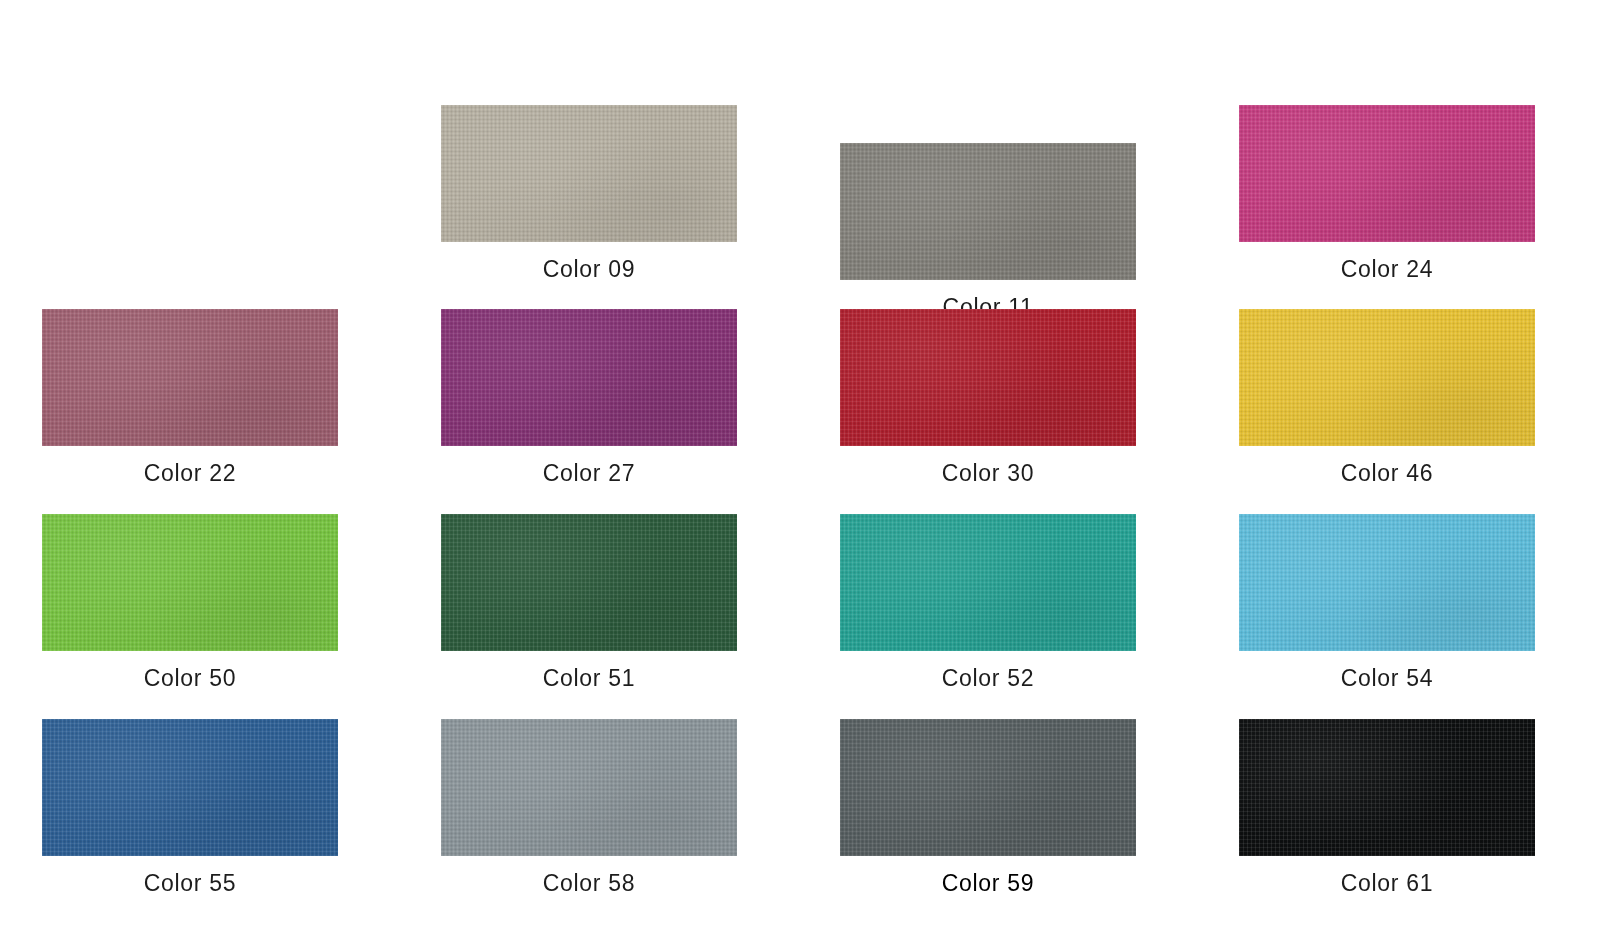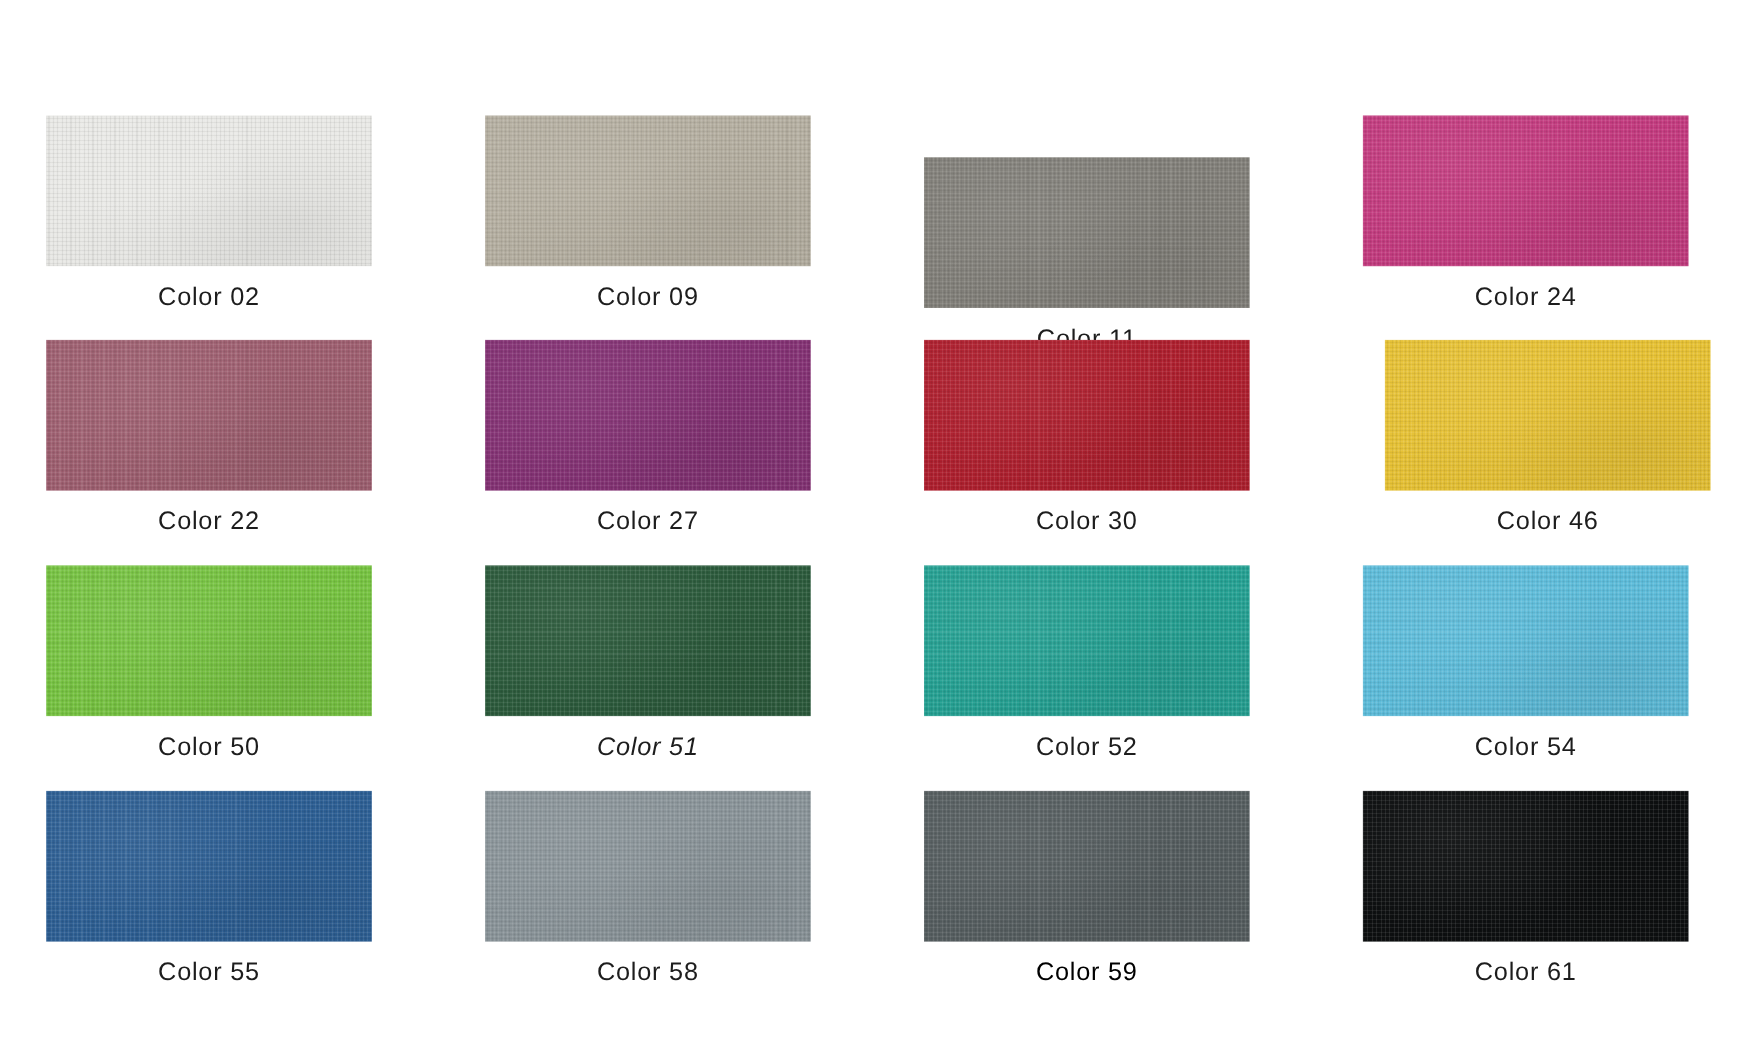--- a/index.html
+++ b/index.html
@@ -95,24 +95,20 @@
     font-weight: 300;
     letter-spacing: 0.7px;
     color: #1d1d1d;
     white-space: nowrap;
   }
 </style>
 </head>
 <body>
 
 <div id="swatch-sheet" style="background: rgb(255, 255, 255);">
-    <div class="swatch-cell" style="left: 42px; top: 105px; width: 296px;">
-      <div class="chip pale" style="width: 296px; height: 137px; background-color: rgb(233, 233, 230);"></div>
-      <div class="chip-label" style="color: rgb(29, 29, 29);">Color 02</div>
-    </div>
     <div class="swatch-cell" style="left: 441px; top: 105px; width: 296px;">
       <div class="chip" style="width: 296px; height: 137px; background-color: rgb(181, 175, 161);"></div>
       <div class="chip-label" style="color: rgb(29, 29, 29);">Color 09</div>
     </div>
     <div class="swatch-cell" style="left: 840px; top: 105px; width: 296px; margin-top: 38px;">
       <div class="chip" style="width: 296px; height: 137px; background-color: rgb(130, 128, 122);"></div>
       <div class="chip-label" style="color: rgb(29, 29, 29);">Color 11</div>
     </div>
     <div class="swatch-cell" style="left: 1239px; top: 105px; width: 296px;">
       <div class="chip" style="width: 296px; height: 137px; background-color: rgb(195, 59, 127);"></div>
@@ -123,29 +119,29 @@
       <div class="chip-label" style="color: rgb(29, 29, 29);">Color 22</div>
     </div>
     <div class="swatch-cell" style="left: 441px; top: 309px; width: 284px;">
       <div class="chip" style="width: 296px; height: 137px; background-color: rgb(132, 50, 116);"></div>
       <div class="chip-label" style="color: rgb(29, 29, 29);">Color 27</div>
     </div>
     <div class="swatch-cell" style="left: 840px; top: 309px; width: 296px;">
       <div class="chip" style="width: 296px; height: 137px; background-color: rgb(174, 31, 46);"></div>
       <div class="chip-label" style="color: rgb(29, 29, 29);">Color 30</div>
     </div>
-    <div class="swatch-cell" style="left: 1239px; top: 309px; width: 332px; margin-left: 20px;">
+    <div class="swatch-cell" style="left: 1239px; top: 309px; width: 332px;">
       <div class="chip" style="width: 296px; height: 137px; background-color: rgb(230, 193, 52);"></div>
       <div class="chip-label" style="color: rgb(29, 29, 29);">Color 46</div>
     </div>
     <div class="swatch-cell" style="left: 42px; top: 514px; width: 296px;">
       <div class="chip" style="width: 296px; height: 137px; background-color: rgb(118, 195, 65);"></div>
       <div class="chip-label" style="color: rgb(29, 29, 29);">Color 50</div>
     </div>
-    <div class="swatch-cell" style="left: 441px; top: 514px; width: 292px; font-style: italic;">
+    <div class="swatch-cell" style="left: 441px; top: 514px; width: 292px;">
       <div class="chip" style="width: 296px; height: 137px; background-color: rgb(44, 91, 60);"></div>
       <div class="chip-label" style="color: rgb(29, 29, 29);">Color 51</div>
     </div>
     <div class="swatch-cell" style="left: 840px; top: 514px; width: 296px;">
       <div class="chip" style="width: 296px; height: 137px; background-color: rgb(37, 161, 147);"></div>
       <div class="chip-label" style="color: rgb(29, 29, 29);">Color 52</div>
     </div>
     <div class="swatch-cell" style="left: 1239px; top: 514px; width: 296px;">
       <div class="chip" style="width: 296px; height: 137px; background-color: rgb(93, 188, 218);"></div>
       <div class="chip-label" style="color: rgb(29, 29, 29);">Color 54</div>

